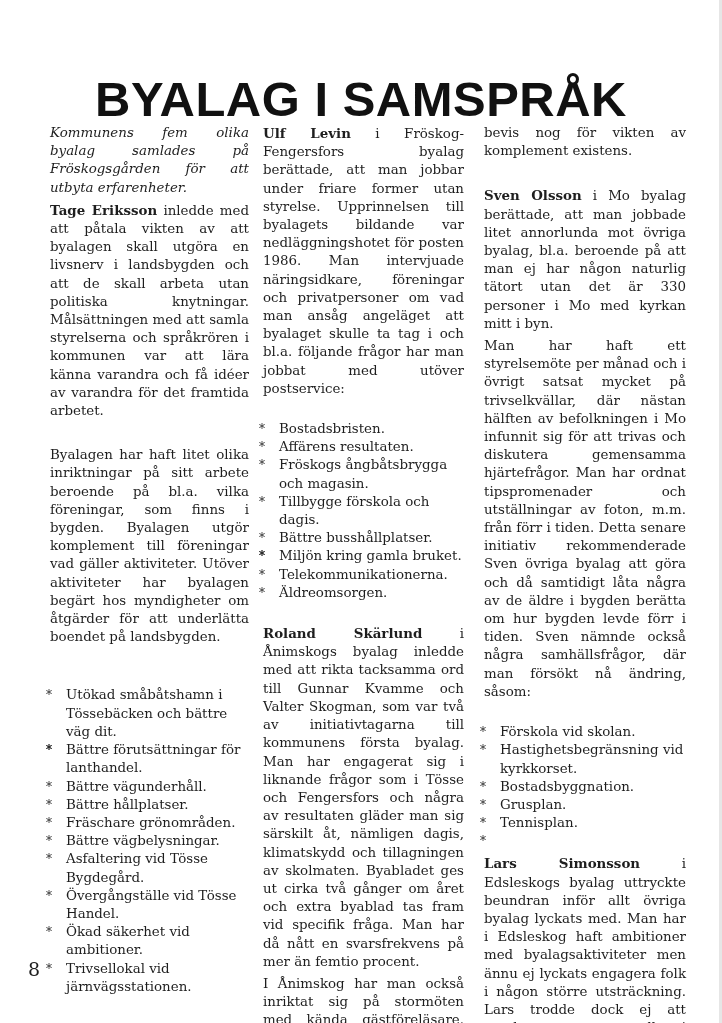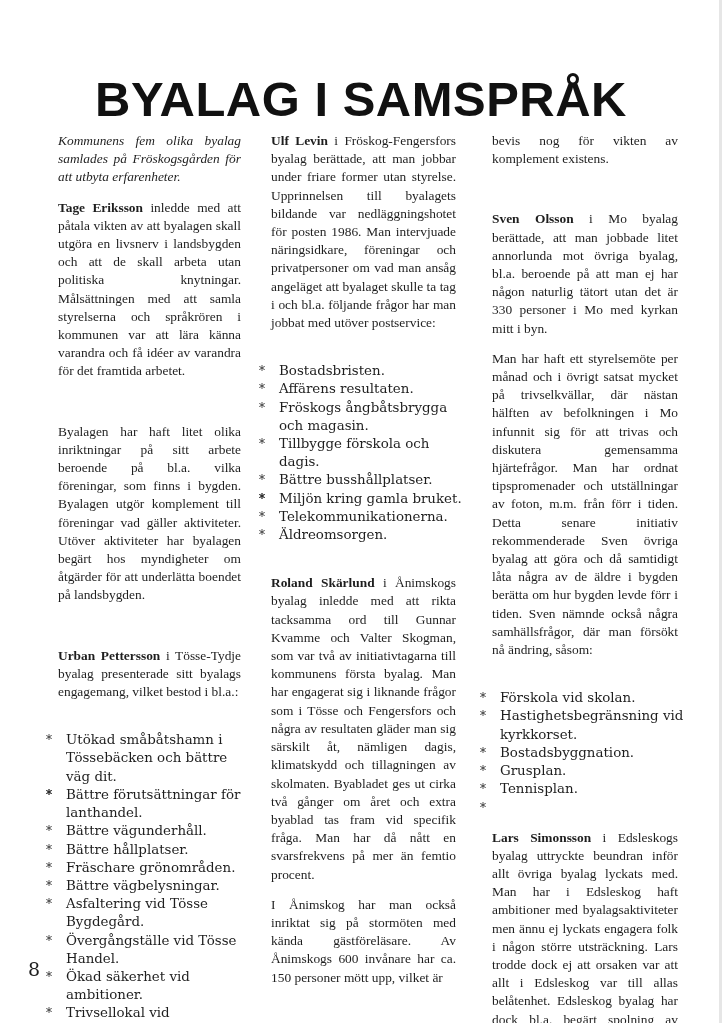--- a/index.html
+++ b/index.html
@@ -13,21 +13,21 @@
     font-family: "Liberation Sans", "DejaVu Sans", sans-serif; font-weight: 900;
     font-size: 48px; letter-spacing: 0.5px; color: #111; transform: scaleX(1.02);
   }
   .col {
     position: absolute; top: 120px; width: 207px;
     font-size: 13.4px; line-height: 18.2px; text-align: justify; hyphens: none;
   }
   .col1 { left: 46px; }
   .col2 { left: 259px; width: 209px; }
   .col3 { left: 480px; width: 210px; }
-  .col p { margin: 12px; font-family: Liberation Serif, serif; }
+  .col p { margin: 4px; }
   .gap { height: 18px; }
   .lead { font-style: italic; }
   .name { font-weight: bold; }
   ul.bullets { list-style: none; margin: 0; padding: 0; }
   ul.bullets li { position: relative; padding-left: 20px; text-align: left; }
   ul.bullets li .star { position: absolute; left: 0; top: 0; font-size: 12px; }
   .pagenum { position: absolute; left: 28px; top: 958px; font-size: 19px; }
 </style>
 </head>
 <body>
@@ -35,21 +35,20 @@
 <div class="page-edge"></div>
 
 <h1 class="title">BYALAG I SAMSPRÅK</h1>
 
 <div class="col col1">
   <p class="lead">Kommunens fem olika byalag samlades på Fröskogsgården för att utbyta erfarenheter.</p>
   <p><span class="name">Tage Eriksson</span><span> inledde med att påtala vikten av att byalagen skall utgöra en livsnerv i landsbygden och att de skall arbeta utan politiska knytningar. Målsättningen med att samla styrelserna och språkrören i kommunen var att lära känna varandra och få idéer av varandra för det framtida arbetet.</span></p>
   <div class="gap"></div>
   <p>Byalagen har haft litet olika inriktningar på sitt arbete beroende på bl.a.  vilka föreningar, som finns i bygden. Byalagen utgör komplement till föreningar vad gäller aktiviteter. Utöver aktiviteter har byalagen begärt hos myndigheter om åtgärder för att underlätta boendet på landsbygden.</p>
   <div class="gap"></div>
-  <p><span class="name">Urban Pettersson</span><span> i Tösse-Tydje byalag presenterade sitt byalags engagemang, vilket bestod i bl.a.:</span></p>
   <div class="gap"></div>
   <ul class="bullets">
     <li><span class="star">*</span><span>Utökad småbåtshamn i Tössebäcken och bättre väg dit.</span></li>
     <li><span class="star">*</span></li>
     <li><span class="star">*</span><span>Bättre förutsättningar för lanthandel.</span></li>
     <li><span class="star">*</span><span>Bättre vägunderhåll.</span></li>
     <li><span class="star">*</span><span>Bättre hållplatser.</span></li>
     <li><span class="star">*</span><span>Fräschare grönområden.</span></li>
     <li><span class="star">*</span><span>Bättre vägbelysningar.</span></li>
     <li><span class="star">*</span><span>Asfaltering vid Tösse Bygdegård.</span></li>

